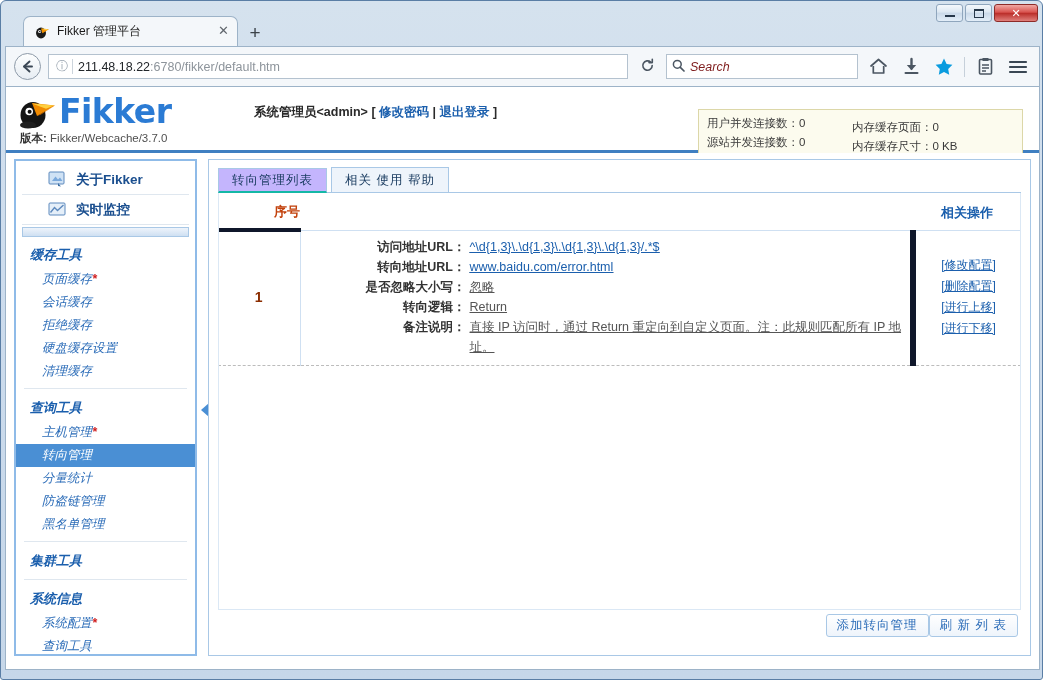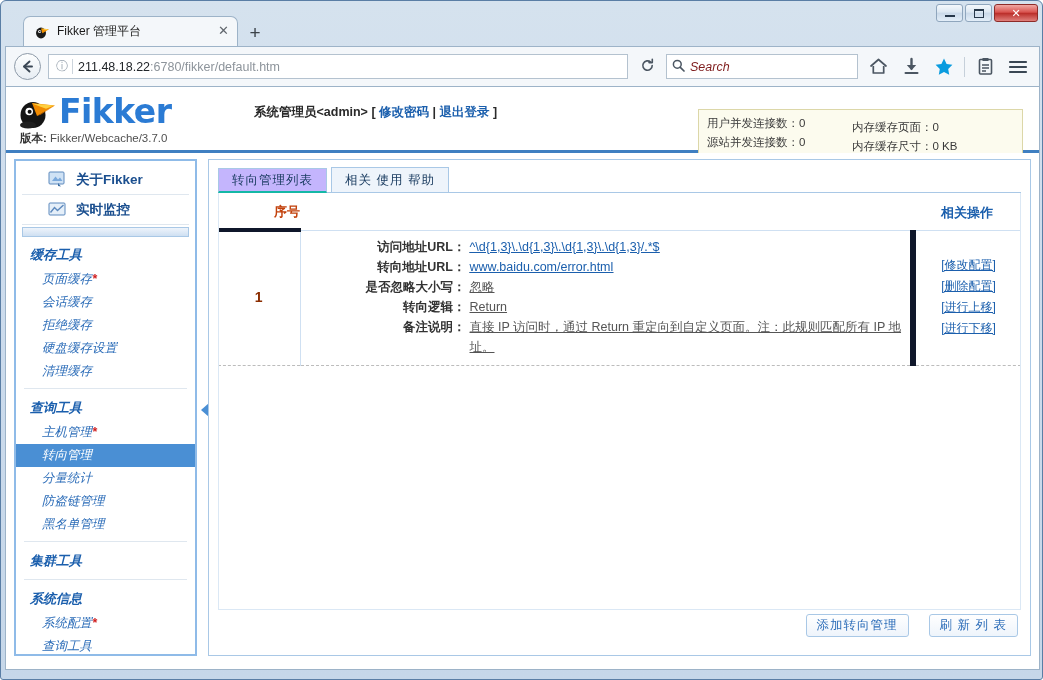--- a/index.html
+++ b/index.html
@@ -277,21 +277,21 @@
   }
   .kv .v a { color: #1b5fad; }
   .act-link {
     display:block; font-size: 12px; color: #1b5fad;
     line-height: 21px; cursor: default;
   }
 
   
   #btn-row {
     position: absolute; right: 12px; bottom: 18px;
-    display: flex; gap: 20px;
+    display: flex; gap: 0;
   }
   .btn {
     height: 23px; padding: 0 10px;
     border: 1px solid #a9c8e6; border-radius: 3px;
     background: linear-gradient(to bottom,#ffffff,#eef4fb);
     font-size: 12.5px; color: #2b6cb8;
     display:flex; align-items:center;
     letter-spacing: 1px;
     cursor: default;
   }

